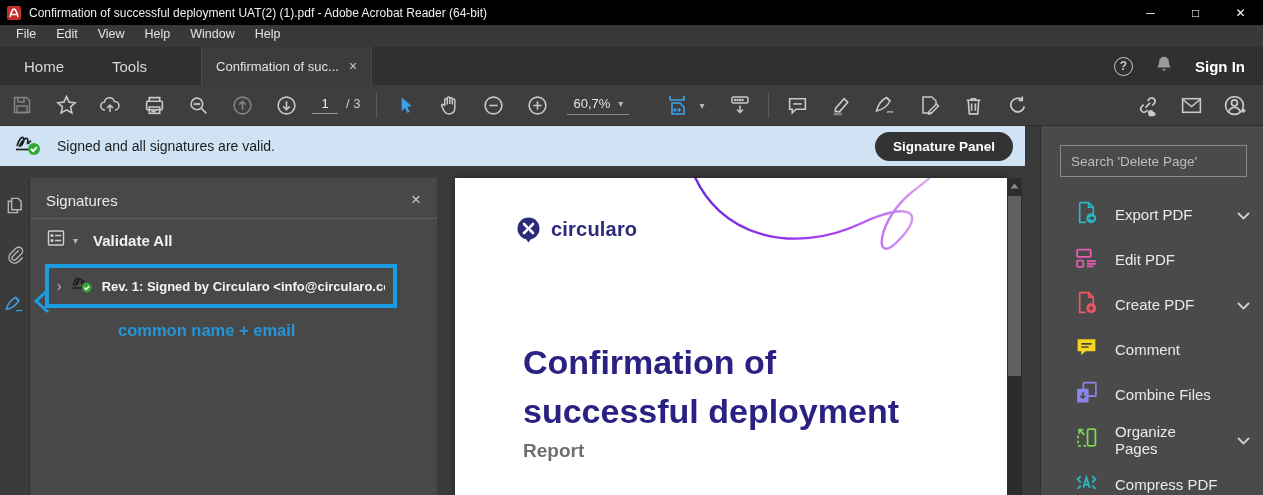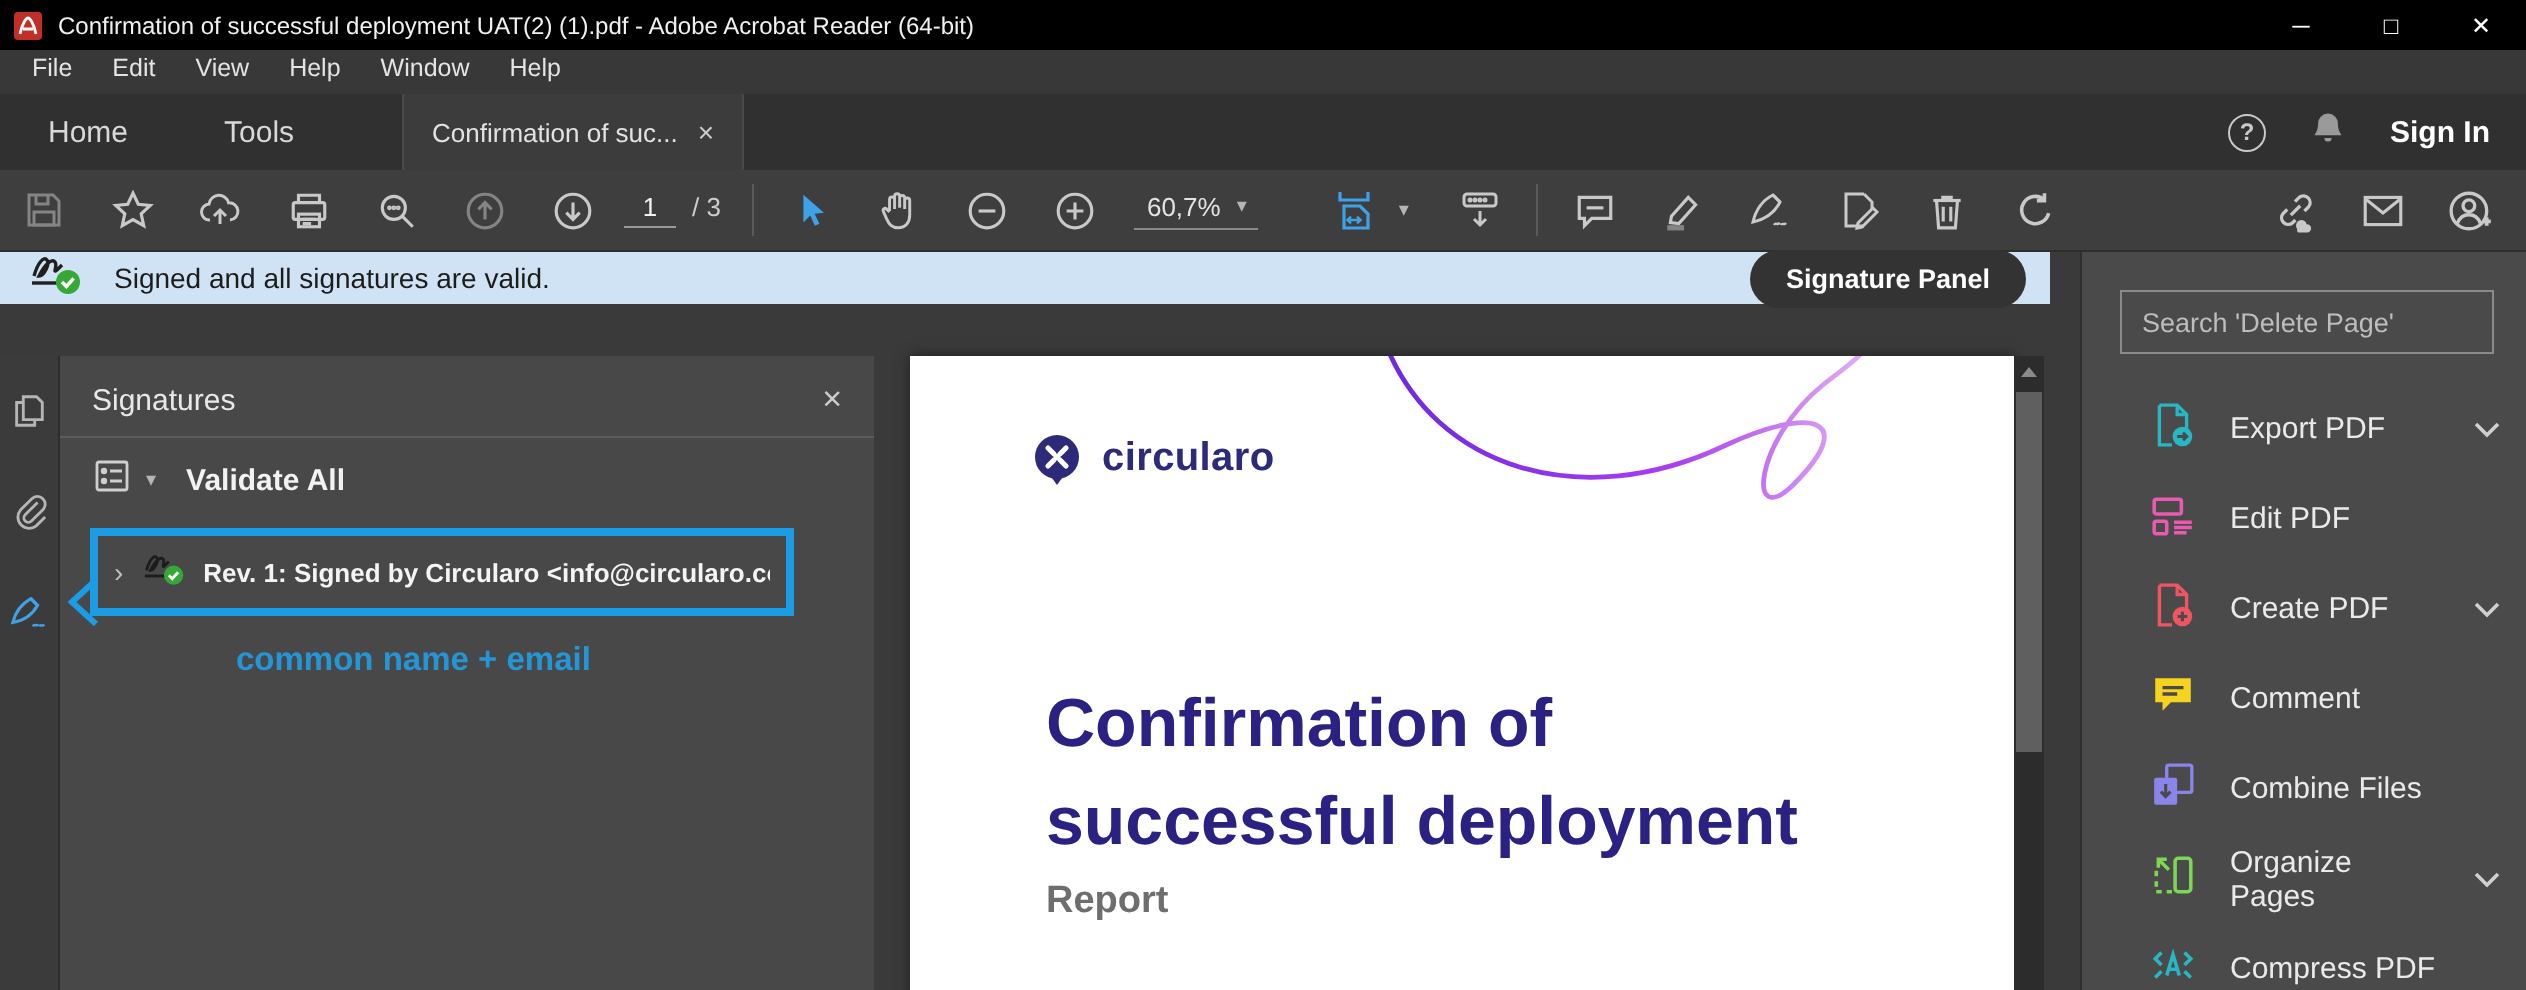--- a/index.html
+++ b/index.html
@@ -46,21 +46,21 @@
   .zoombox { display:flex; align-items:center; gap:8px; border-bottom:1px solid #8a8a8a;
              padding:0 6px 3px 6px; margin:0 8px; flex:0 0 auto; }
   .zoombox .zoomval { color:#e3e3e3; font-size:13px; }
   .caret { color:#b5b5b5; font-size:10px; }
   .toolbar-right { margin-left:auto; display:flex; align-items:center; padding-right:6px; }
 
   
   .content { position:absolute; left:0; top:126px; width:1263px; height:369px; display:flex; }
   .left-col { width:1040px; height:369px; background:#3a3a3a; position:relative; }
 
-  .bluebar { position:absolute; left:0; top:0; width:1025px; height:26px; background:#cfe3f5;
+  .bluebar { position:absolute; left:0; top:0; width:1025px; height:40px; background:#cfe3f5;
              display:flex; align-items:center; }
   .bluebar .sigicon { margin:0 14px 0 13px; }
   .bluebar .msg { color:#1c1c1c; font-size:14px; }
   .sigpanel-btn { margin-left:auto; margin-right:12px; background:#333333; color:#ffffff; font-size:13.5px;
                   font-weight:600; border:none; border-radius:16px; padding:7px 18px; }
 
   .workspace { position:absolute; left:0; top:52px; width:1040px; height:325px; display:flex; }
   .rail { width:30px; background:#3b3b3b; border-right:1px solid #2d2d2d; display:flex; flex-direction:column;
           align-items:center; padding-top:18px; gap:26px; }
   .sigpane { width:407px; background:#484848; position:relative; }

